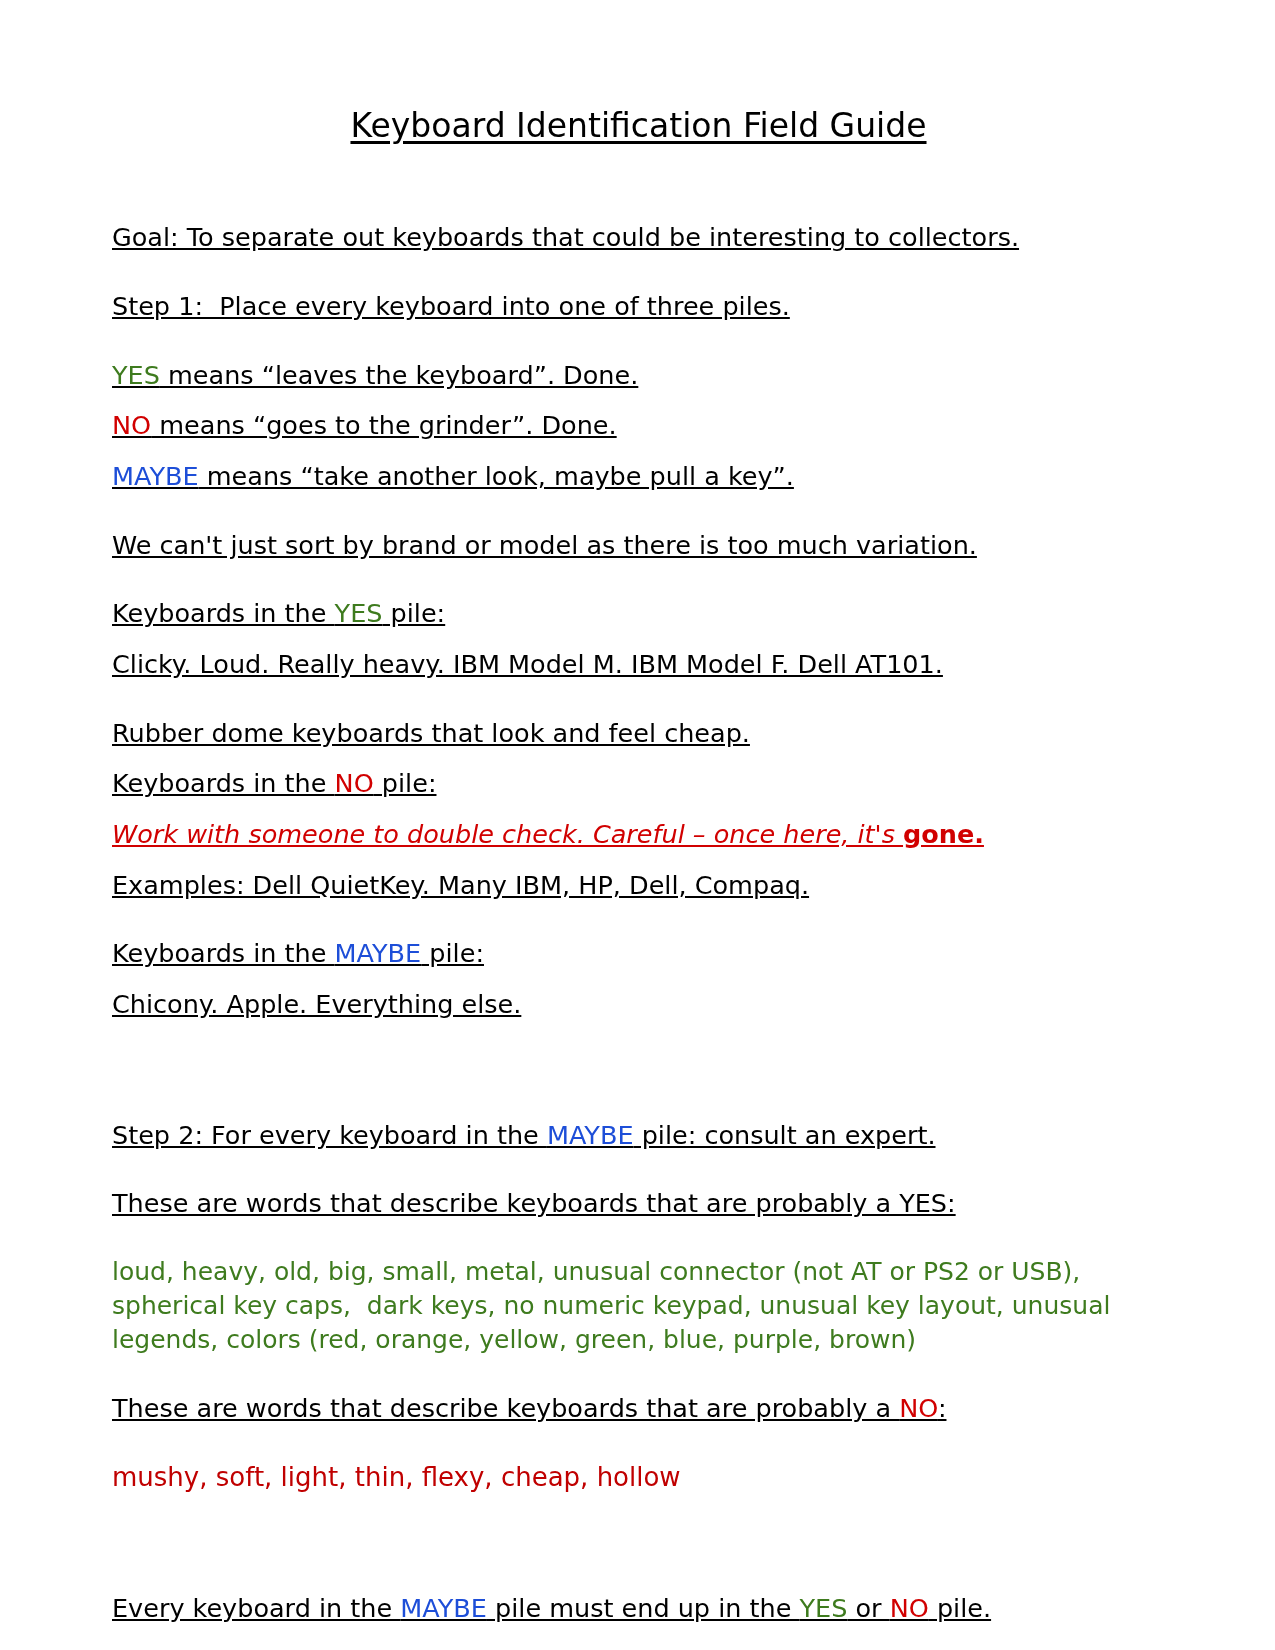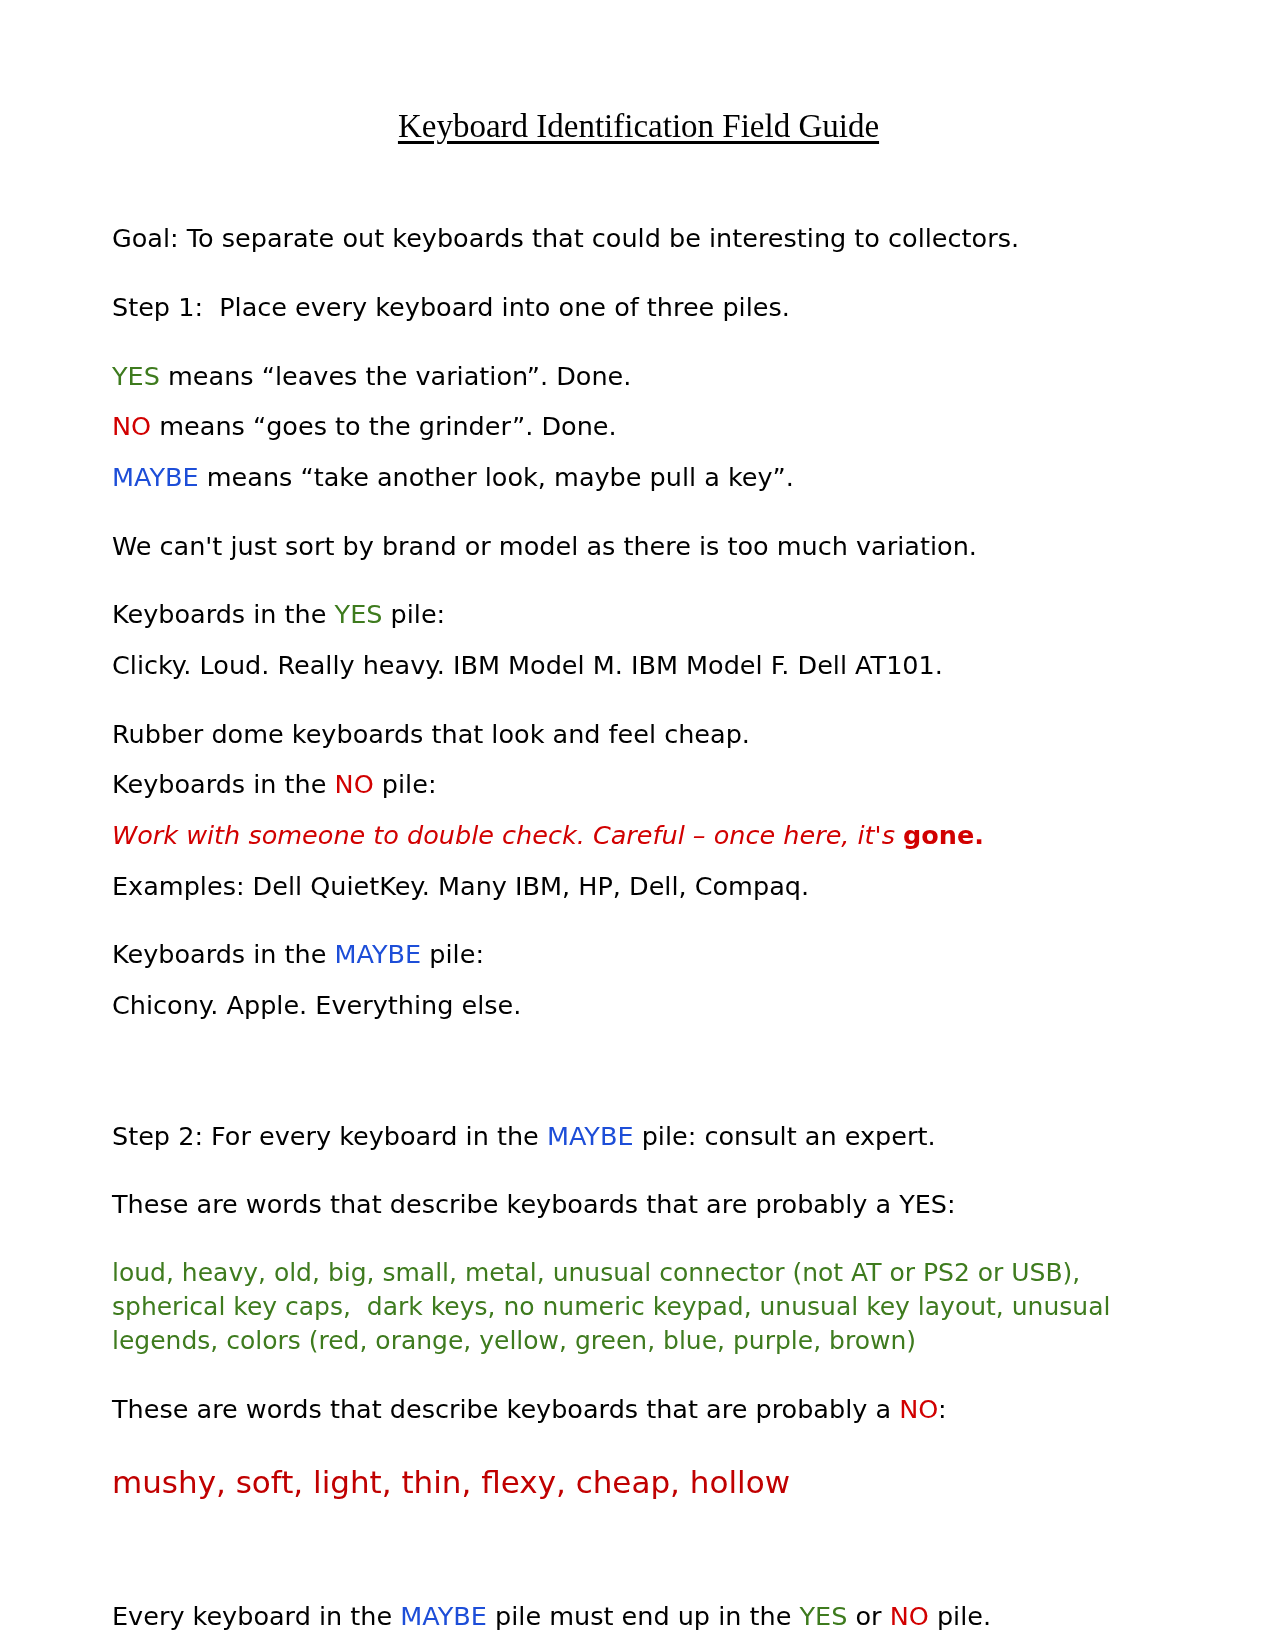--- a/index.html
+++ b/index.html
@@ -25,44 +25,44 @@
     text-align: center;
     font-size: 33px;
     font-weight: normal;
     line-height: 1.25;
     margin: 0 0 0 0;
     padding-top: 9px;
   }
   .doc-title .t-underline {
     text-decoration: underline;
     text-underline-offset: 4px;
-    font-family: Liberation Serif, serif;
   }
   .para {
     font-size: 25.5px;
     line-height: 1.36;
     margin: 0;
     white-space: pre-wrap;
+    text-decoration: underline;
   }
   .spacer-md { height: 34px; }
   .spacer-xl { height: 74px; }
   .spacer-xxl { height: 96px; }
   .yes  { color: #3e7b1e; }
   .no   { color: #d10000; }
   .maybe{ color: #1d4ed8; }
   .green-block {
     color: #3e7b1e;
     font-size: 25px;
     line-height: 1.36;
     white-space: pre-wrap;
     margin: 0;
   }
   .red-block {
     color: #c00000;
-    font-size: 31px;
+    font-size: 26px;
     line-height: 1.36;
     white-space: pre-wrap;
     margin: 0;
   }
   .warn {
     color: #d10000;
     font-style: italic;
   }
   .warn .strong {
     font-weight: bold;
@@ -81,21 +81,21 @@
 
   <p class="para">Goal: To separate out keyboards that could be interesting to collectors.</p>
 
   <div class="spacer-md"></div>
 
   <p class="para">Step 1:  Place every keyboard into one of three piles.</p>
 
   <div class="spacer-md"></div>
 
   <div class="block-group">
-    <p class="para"><span class="yes">YES</span><span> means “leaves the variation”. Done.</span></p>
+    <p class="para"><span class="yes">YES</span><span> means “leaves the keyboard”. Done.</span></p>
     <p class="para"><span class="no">NO</span><span> means “goes to the grinder”. Done.</span></p>
     <p class="para"><span class="maybe">MAYBE</span><span> means “take another look, maybe pull a key”.</span></p>
   </div>
 
   <div class="spacer-md"></div>
 
   <p class="para">We can't just sort by brand or model as there is too much variation.</p>
 
   <div class="spacer-md"></div>
 

